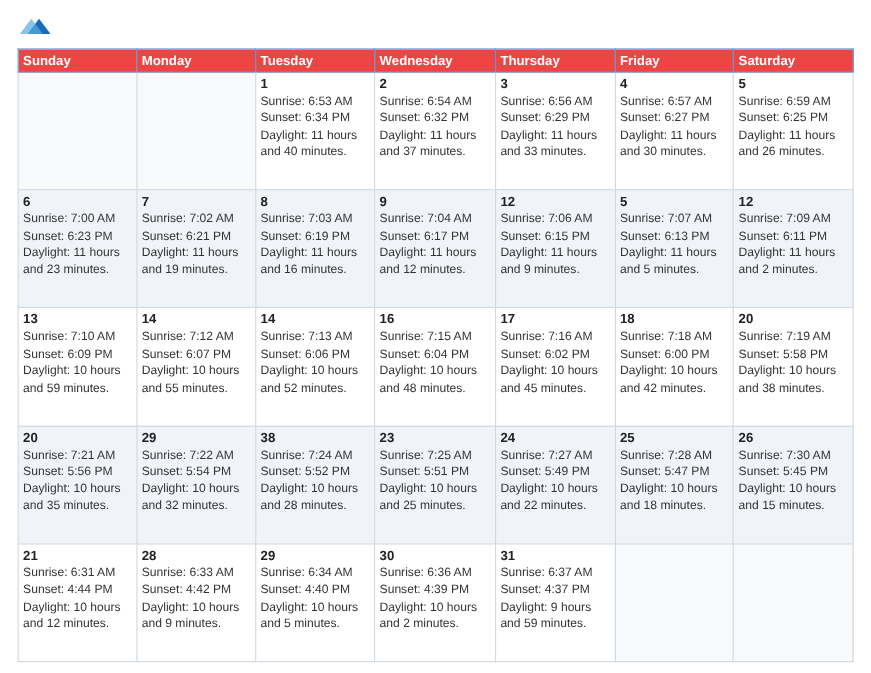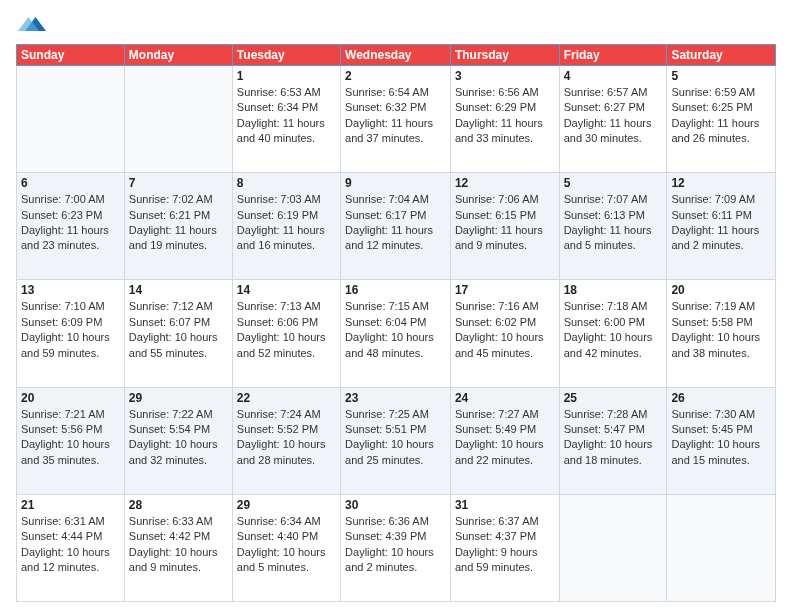--- a/index.html
+++ b/index.html
@@ -222,21 +222,21 @@
         <tr>
           <td>
             <span class="day-num">20</span>
             <div class="day-info">Sunrise: 7:21 AM<br>Sunset: 5:56 PM<br>Daylight: 10 hours and 35 minutes.</div>
           </td>
           <td>
             <span class="day-num">29</span>
             <div class="day-info">Sunrise: 7:22 AM<br>Sunset: 5:54 PM<br>Daylight: 10 hours and 32 minutes.</div>
           </td>
           <td>
-            <span class="day-num">22</span>
+            <span class="day-num">38</span>
             <div class="day-info">Sunrise: 7:24 AM<br>Sunset: 5:52 PM<br>Daylight: 10 hours and 28 minutes.</div>
           </td>
           <td>
             <span class="day-num">23</span>
             <div class="day-info">Sunrise: 7:25 AM<br>Sunset: 5:51 PM<br>Daylight: 10 hours and 25 minutes.</div>
           </td>
           <td>
             <span class="day-num">24</span>
             <div class="day-info">Sunrise: 7:27 AM<br>Sunset: 5:49 PM<br>Daylight: 10 hours and 22 minutes.</div>
           </td>

